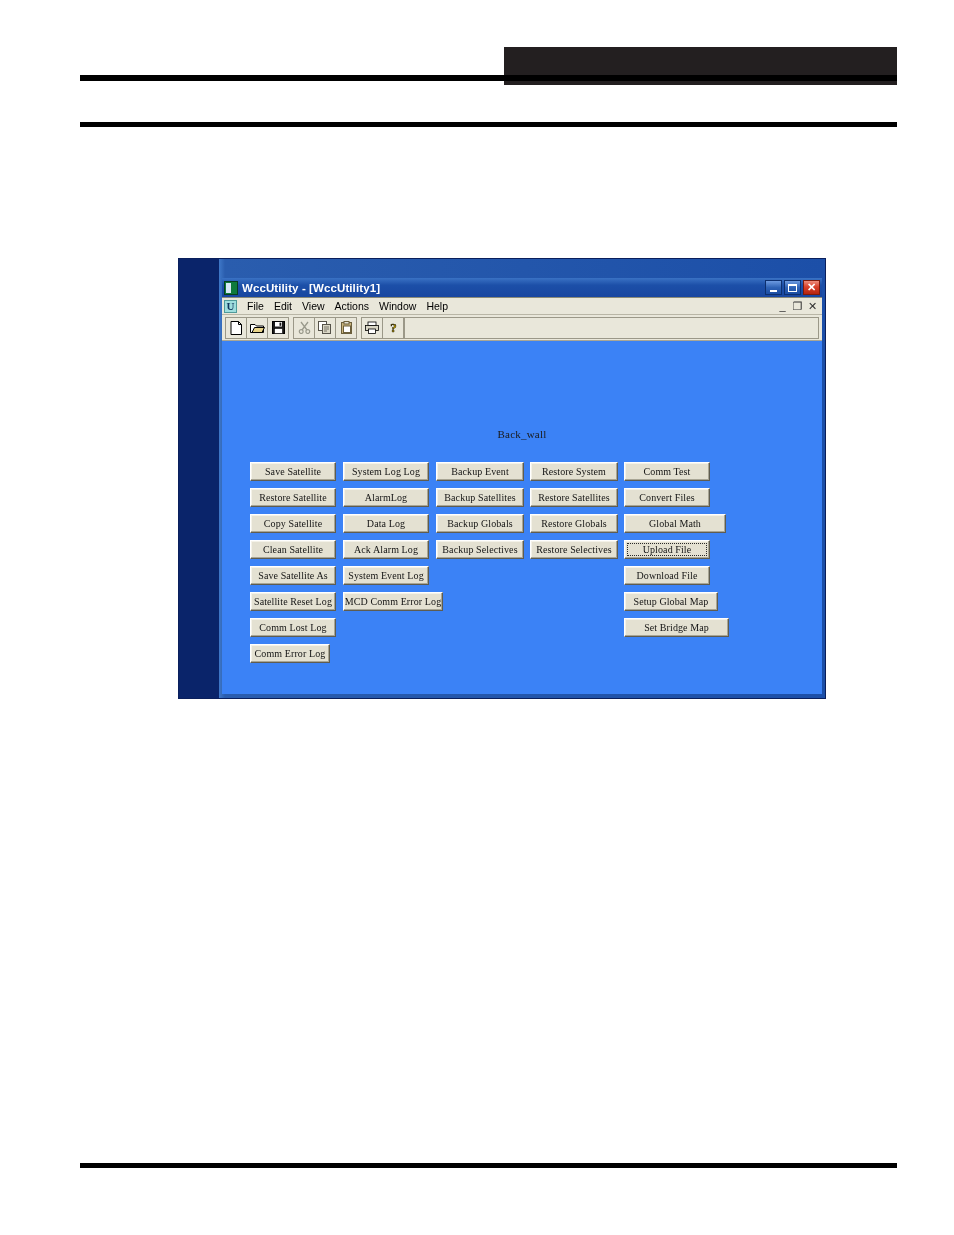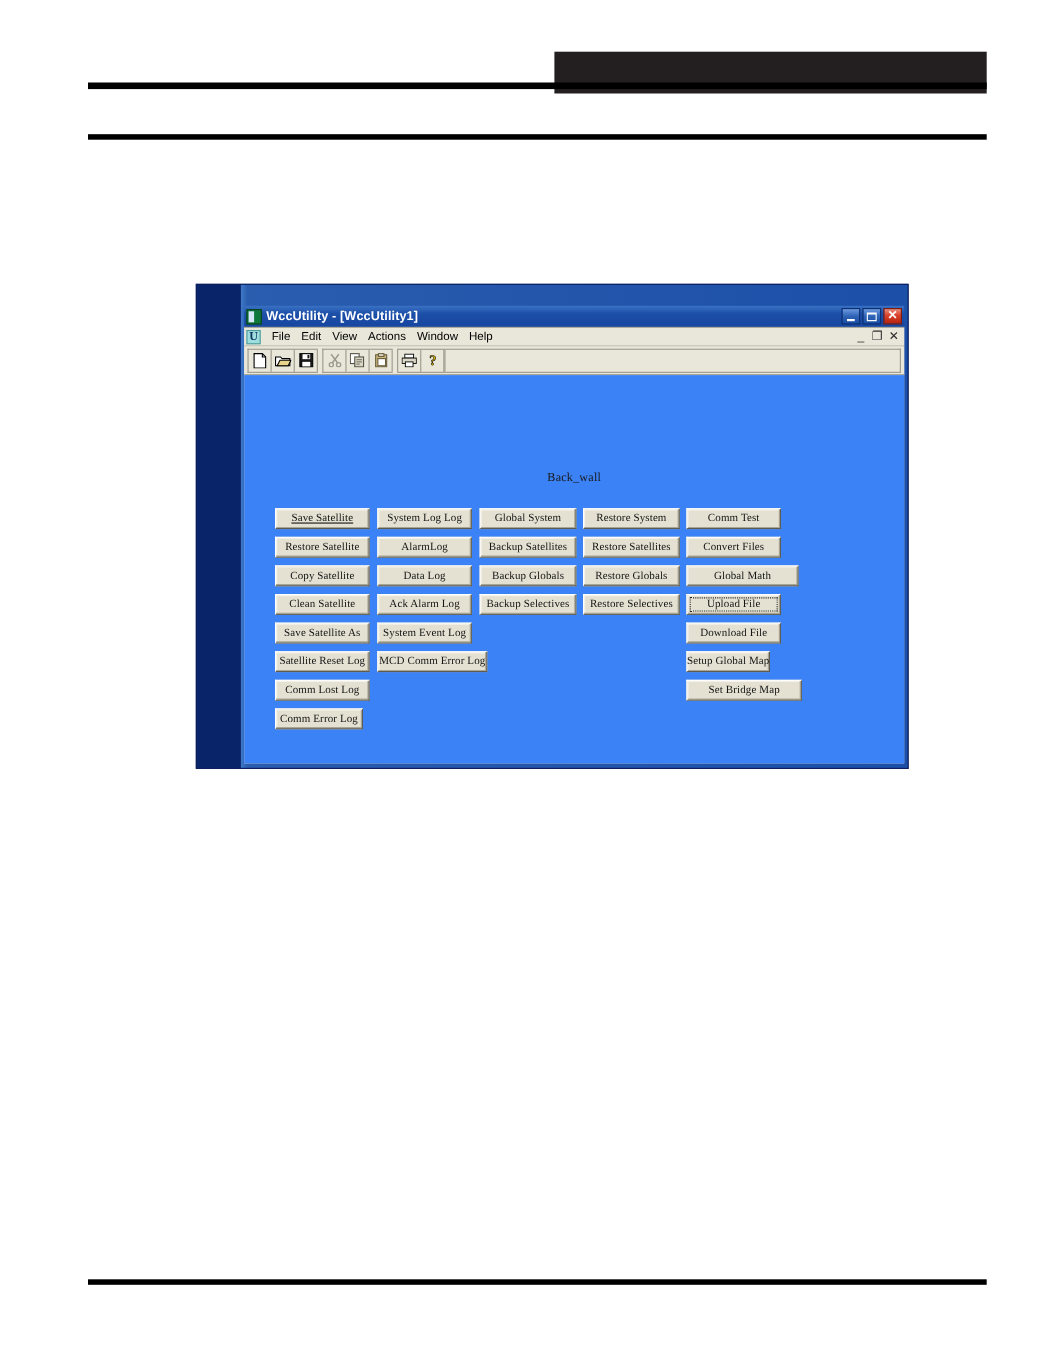--- a/index.html
+++ b/index.html
@@ -413,47 +413,47 @@
               <text x="6.5" y="11" text-anchor="middle" font-family="Liberation Serif, serif" font-size="13" font-weight="bold" fill="#d8b400" stroke="#000000" stroke-width="0.5">?</text>
             </svg>
           </div>
         </div>
         <div class="tb-rest"></div>
       </div>
 
       <div class="form-surface">
         <div class="form-title">Back_wall</div>
         <div class="btn-grid">
-            <div class="w95-btn" style="left: 0px; top: 0px; width: 86px; text-decoration: underline;">Save Satellite</div>
+            <div class="w95-btn" style="left: 0px; top: 0px; width: 86px;">Save Satellite</div>
             <div class="w95-btn" style="left: 0px; top: 26px; width: 86px;">Restore Satellite</div>
             <div class="w95-btn" style="left: 0px; top: 52px; width: 86px;">Copy Satellite</div>
             <div class="w95-btn" style="left: 0px; top: 78px; width: 86px;">Clean Satellite</div>
             <div class="w95-btn" style="left: 0px; top: 104px; width: 86px;">Save Satellite As</div>
             <div class="w95-btn" style="left: 0px; top: 130px; width: 86px;">Satellite Reset Log</div>
             <div class="w95-btn" style="left: 0px; top: 156px; width: 86px;">Comm Lost Log</div>
             <div class="w95-btn" style="left: 0px; top: 182px; width: 80px;">Comm Error Log</div>
             <div class="w95-btn" style="left: 93px; top: 0px; width: 86px;">System Log Log</div>
             <div class="w95-btn" style="left: 93px; top: 26px; width: 86px;">AlarmLog</div>
             <div class="w95-btn" style="left: 93px; top: 52px; width: 86px;">Data Log</div>
             <div class="w95-btn" style="left: 93px; top: 78px; width: 86px;">Ack Alarm Log</div>
             <div class="w95-btn" style="left: 93px; top: 104px; width: 86px;">System Event Log</div>
             <div class="w95-btn" style="left: 93px; top: 130px; width: 100px;">MCD Comm Error Log</div>
-            <div class="w95-btn" style="left: 186px; top: 0px; width: 88px;">Global System</div>
+            <div class="w95-btn" style="left: 186px; top: 0px; width: 88px;">Backup Event</div>
             <div class="w95-btn" style="left: 186px; top: 26px; width: 88px;">Backup Satellites</div>
             <div class="w95-btn" style="left: 186px; top: 52px; width: 88px;">Backup Globals</div>
             <div class="w95-btn" style="left: 186px; top: 78px; width: 88px;">Backup Selectives</div>
             <div class="w95-btn" style="left: 280px; top: 0px; width: 88px;">Restore System</div>
             <div class="w95-btn" style="left: 280px; top: 26px; width: 88px;">Restore Satellites</div>
             <div class="w95-btn" style="left: 280px; top: 52px; width: 88px;">Restore Globals</div>
             <div class="w95-btn" style="left: 280px; top: 78px; width: 88px;">Restore Selectives</div>
             <div class="w95-btn" style="left: 374px; top: 0px; width: 86px;">Comm Test</div>
             <div class="w95-btn" style="left: 374px; top: 26px; width: 86px; text-align: right;">Convert Files</div>
             <div class="w95-btn" style="left: 374px; top: 52px; width: 102px;">Global Math</div>
             <div class="w95-btn focused" style="left: 374px; top: 78px; width: 86px;">Upload File</div>
             <div class="w95-btn" style="left: 374px; top: 104px; width: 86px;">Download File</div>
-            <div class="w95-btn" style="left: 374px; top: 130px; width: 76px;">Setup Global Map</div>
+            <div class="w95-btn" style="left: 374px; top: 130px; width: 94px;">Setup Global Map</div>
             <div class="w95-btn" style="left: 374px; top: 156px; width: 105px;">Set Bridge Map</div>
           </div>
       </div>
 
     </div>
   </div>
 </div>
 
 </body></html>

